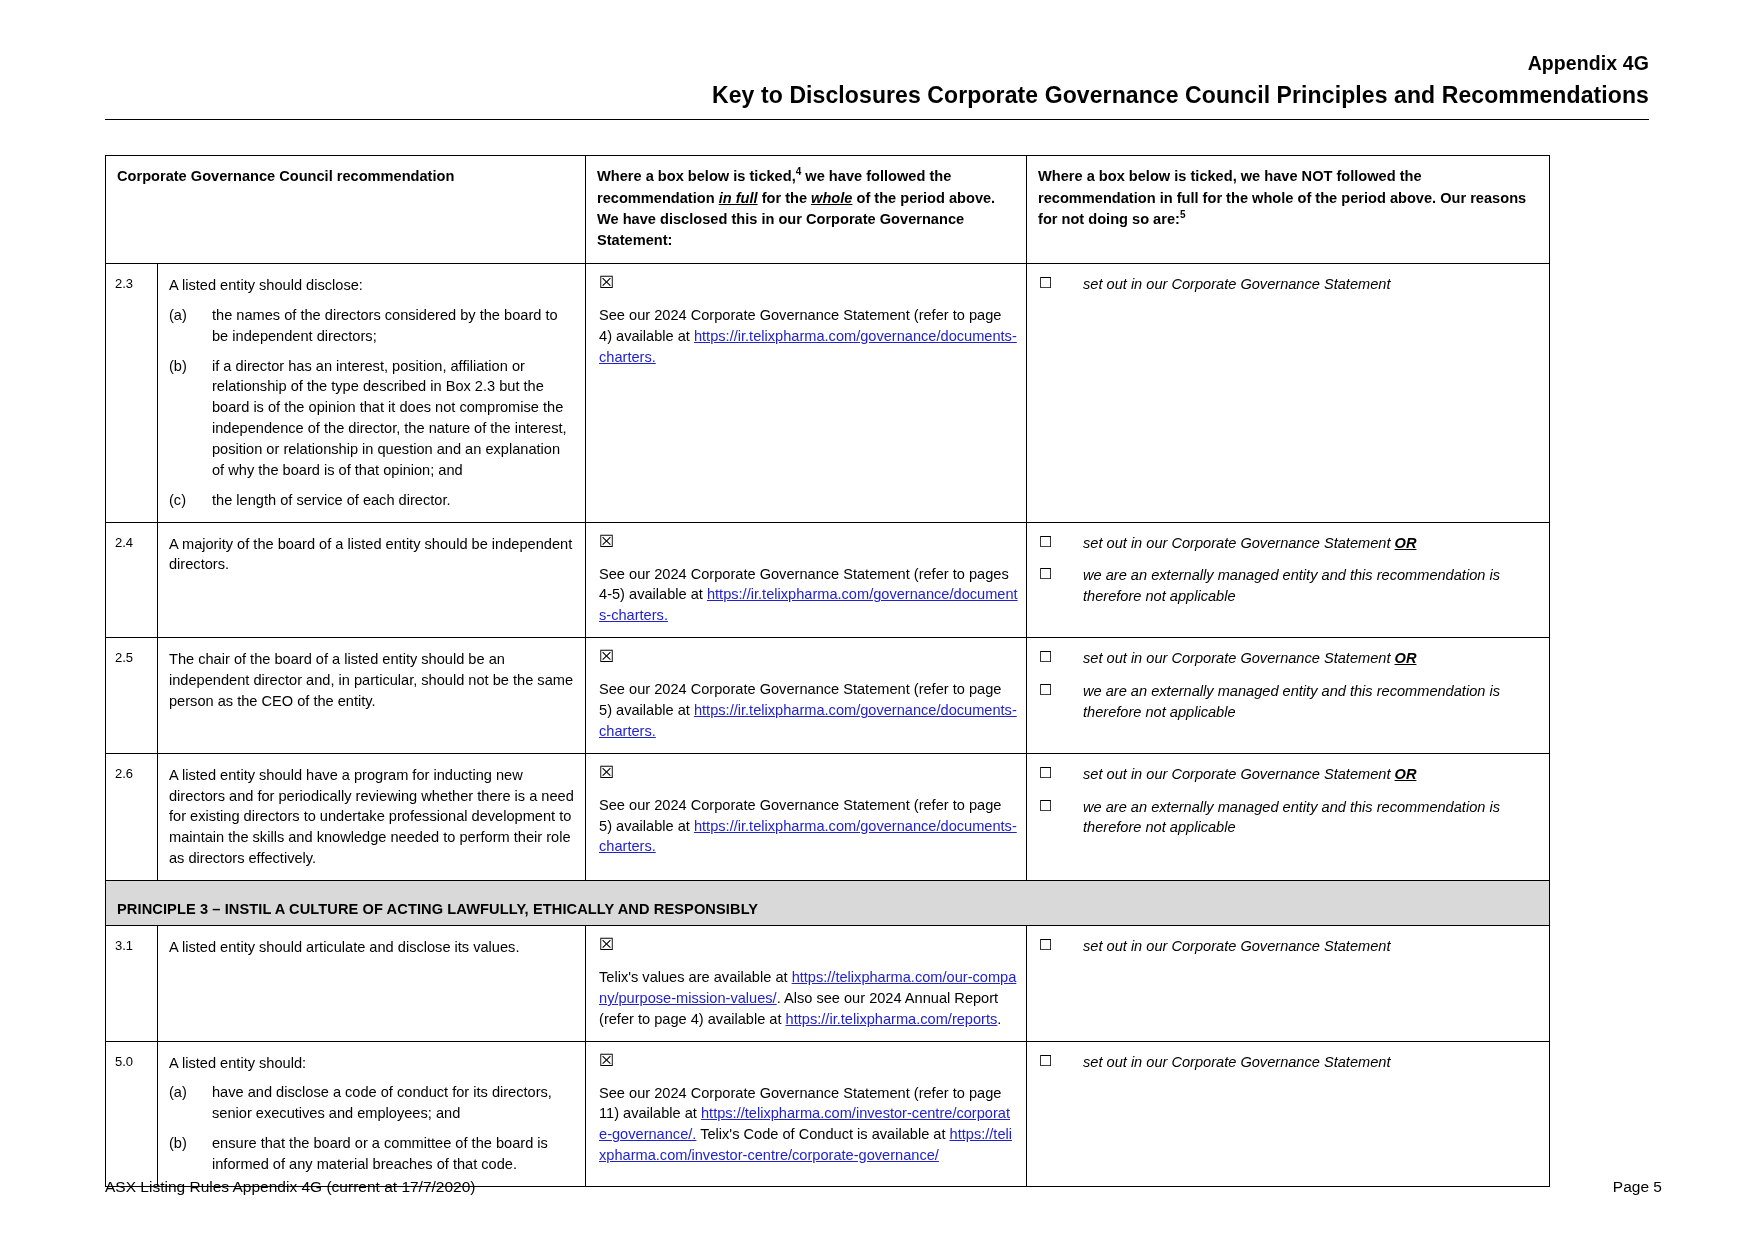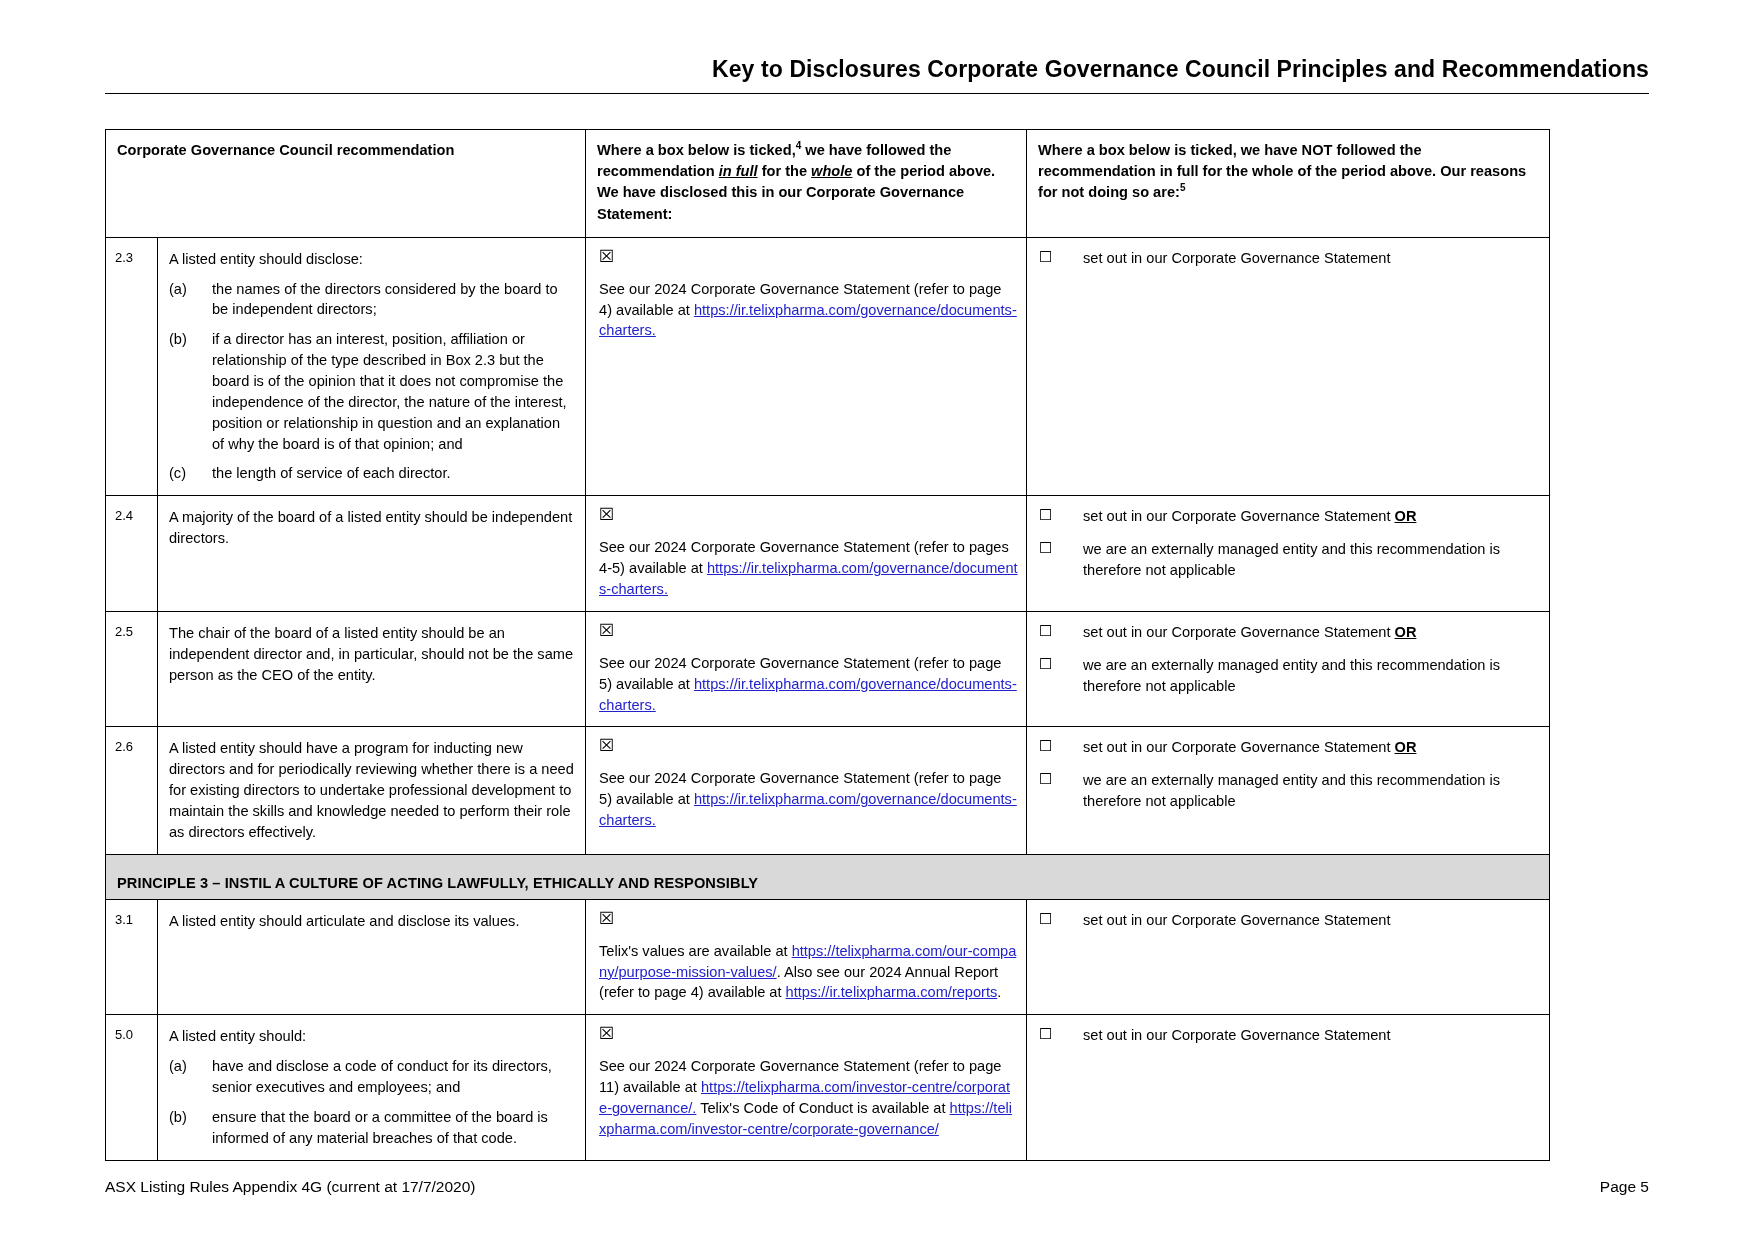--- a/index.html
+++ b/index.html
@@ -132,21 +132,21 @@
     margin-bottom: 12px;
   }
   .opt:last-child { margin-bottom: 0; }
   .opt .box {
     flex: 0 0 44px;
     font-family: "DejaVu Sans", sans-serif;
     font-size: 15px;
     line-height: 1.2;
     padding-top: 0px;
   }
-  .opt .otxt { flex: 1 1 auto; }
+  .opt .otxt { flex: 1 1 auto; font-style: italic; }
   .or {
     font-weight: bold;
     text-decoration: underline;
   }
 
   
   .principle td {
     background: #d9d9d9;
     border: 1px solid #000;
   }
@@ -154,34 +154,35 @@
     font-size: 14.6px;
     font-weight: bold;
     padding: 20px 11px 8px 11px;
     letter-spacing: .1px;
   }
 
   
   .doc-footer {
     position: absolute;
     left: 105px;
-    right: 105px;
+    right: 92px;
     bottom: 44px;
     display: flex;
     justify-content: space-between;
     font-size: 15.5px;
   }
   sup { font-size: 10px; vertical-align: super; line-height: 0; }
 </style>
 </head>
 <body>
 
 <div class="page">
 
   <div class="doc-header">
+    <div class="line1">Appendix 4G</div>
     <div class="line2">Key to Disclosures Corporate Governance Council Principles and Recommendations</div>
   </div>
   <div class="header-rule"></div>
 
   <div class="tbl-wrap">
     <table class="grid">
       <colgroup>
         <col class="c-num">
           <col class="c-rec">
           <col class="c-mid">

